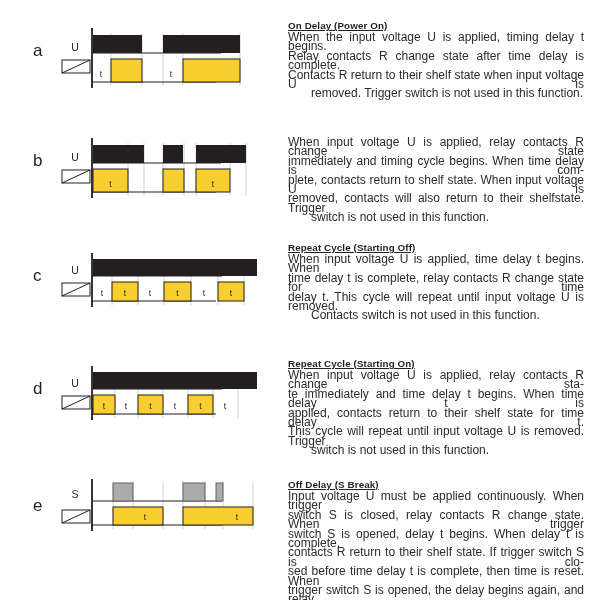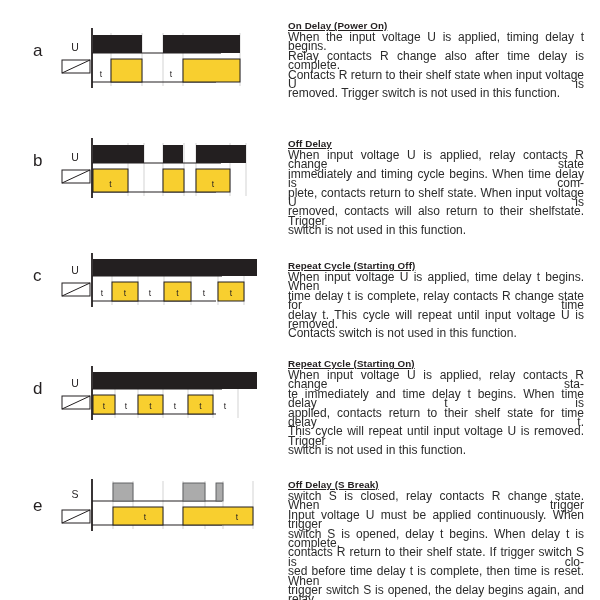--- a/index.html
+++ b/index.html
@@ -18,21 +18,21 @@
   .diagram{position:absolute;left:55px;}
   .textcol{position:absolute;left:288px;width:296px;color:#231f20;}
   .title{
     font-size:9.8px;font-weight:bold;line-height:11.5px;
     margin:0 0 1.5px 0;letter-spacing:0.1px;text-decoration:underline;
   }
   .bline{
     font-size:12px;line-height:9.4px;color:#2b2b2b;
     text-align:justify;text-align-last:justify;
   }
-  .bline.last{text-align-last:left;}
+  .bline.last{text-align-last:left;margin-left:23px;}
   svg text{font-family:"Liberation Sans",sans-serif;}
 </style>
 </head>
 <body>
 
 <div class="page">
   <div id="rows">
       <div class="row" style="top: 0px;">
         <div class="letter" style="top: 42px;">a</div>
         <svg width="215" height="72" viewBox="0 0 215 72" class="diagram" style="top: 20px;">
@@ -50,21 +50,21 @@
           <rect x="108" y="15" width="77" height="18" fill="#231f20"></rect>
           <line x1="37" y1="62" x2="161" y2="62" stroke="#231f20" stroke-width="1.2"></line>
           <rect x="56" y="39" width="31" height="23" fill="#f8cf2f" stroke="#231f20" stroke-width="1"></rect>
           <rect x="128" y="39" width="57" height="23" fill="#f8cf2f" stroke="#231f20" stroke-width="1"></rect>
           <text x="46" y="57" text-anchor="middle" font-size="8.5" fill="#231f20">t</text>
           <text x="116" y="57" text-anchor="middle" font-size="8.5" fill="#231f20">t</text>
         </svg>
         <div class="textcol" style="top: 20px;">
           <div class="title">On Delay (Power On)</div>
           <div class="bline">When the input voltage U is applied, timing delay t begins.</div>
-          <div class="bline">Relay contacts R change also after time delay is complete.</div>
+          <div class="bline">Relay contacts R change state after time delay is complete.</div>
           <div class="bline">Contacts R return to their shelf state when input voltage U is</div>
           <div class="bline last">removed. Trigger switch is not used in this function.</div>
         </div>
       </div>
       <div class="row" style="top: 0px;">
         <div class="letter" style="top: 152px;">b</div>
         <svg width="215" height="72" viewBox="0 0 215 72" class="diagram" style="top: 130px;">
           <text x="20" y="31" text-anchor="middle" font-size="10.5" fill="#231f20">U</text>
           <rect x="7" y="40" width="28" height="13" fill="#ffffff" stroke="#231f20" stroke-width="1"></rect>
           <line x1="7" y1="53" x2="35" y2="40" stroke="#231f20" stroke-width="1"></line>
@@ -81,21 +81,20 @@
           <rect x="108" y="15" width="20" height="18" fill="#231f20"></rect>
           <rect x="141" y="15" width="50" height="18" fill="#231f20"></rect>
           <line x1="37" y1="62" x2="161" y2="62" stroke="#231f20" stroke-width="1.2"></line>
           <rect x="38" y="39" width="35" height="23" fill="#f8cf2f" stroke="#231f20" stroke-width="1"></rect>
           <text x="55.5" y="57" text-anchor="middle" font-size="8.5" fill="#231f20">t</text>
           <rect x="108" y="39" width="21" height="23" fill="#f8cf2f" stroke="#231f20" stroke-width="1"></rect>
           <rect x="141" y="39" width="34" height="23" fill="#f8cf2f" stroke="#231f20" stroke-width="1"></rect>
           <text x="158" y="57" text-anchor="middle" font-size="8.5" fill="#231f20">t</text>
         </svg>
         <div class="textcol" style="top: 138px;">
-          <div class="title">Off Delay</div>
           <div class="bline">When input voltage U is applied, relay contacts R change state</div>
           <div class="bline">immediately and timing cycle begins. When time delay is com-</div>
           <div class="bline">plete, contacts return to shelf state. When input voltage U is</div>
           <div class="bline">removed, contacts will also return to their shelfstate. Trigger</div>
           <div class="bline last">switch is not used in this function.</div>
         </div>
       </div>
       <div class="row" style="top: 0px;">
         <div class="letter" style="top: 267px;">c</div>
         <svg width="215" height="66" viewBox="0 0 215 66" class="diagram" style="top: 245px;">
@@ -115,21 +114,21 @@
           <rect x="57" y="37" width="26" height="19" fill="#f8cf2f" stroke="#231f20" stroke-width="1"></rect>
           <text x="70" y="51" text-anchor="middle" font-size="8.5" fill="#231f20">t</text>
           <rect x="109" y="37" width="27" height="19" fill="#f8cf2f" stroke="#231f20" stroke-width="1"></rect>
           <text x="122.5" y="51" text-anchor="middle" font-size="8.5" fill="#231f20">t</text>
           <rect x="163" y="37" width="26" height="19" fill="#f8cf2f" stroke="#231f20" stroke-width="1"></rect>
           <text x="176" y="51" text-anchor="middle" font-size="8.5" fill="#231f20">t</text>
           <text x="47" y="51" text-anchor="middle" font-size="8.5" fill="#231f20">t</text>
           <text x="95" y="51" text-anchor="middle" font-size="8.5" fill="#231f20">t</text>
           <text x="149" y="51" text-anchor="middle" font-size="8.5" fill="#231f20">t</text>
         </svg>
-        <div class="textcol" style="top: 260px;">
+        <div class="textcol" style="top: 242px;">
           <div class="title">Repeat Cycle (Starting Off)</div>
           <div class="bline">When input voltage U is applied, time delay t begins. When</div>
           <div class="bline">time delay t is complete, relay contacts R change state for time</div>
           <div class="bline">delay t. This cycle will repeat until input voltage U is removed.</div>
           <div class="bline last">Contacts switch is not used in this function.</div>
         </div>
       </div>
       <div class="row" style="top: 0px;">
         <div class="letter" style="top: 380px;">d</div>
         <svg width="215" height="66" viewBox="0 0 215 66" class="diagram" style="top: 358px;">
@@ -184,22 +183,22 @@
           <rect x="128" y="8" width="22" height="18" fill="#ababab" stroke="#58595b" stroke-width="0.9"></rect>
           <rect x="161" y="8" width="7" height="18" fill="#ababab" stroke="#58595b" stroke-width="0.9"></rect>
           <line x1="37" y1="50" x2="167" y2="50" stroke="#231f20" stroke-width="1.2"></line>
           <rect x="58" y="32" width="50" height="18" fill="#f8cf2f" stroke="#231f20" stroke-width="1"></rect>
           <text x="90" y="45" text-anchor="middle" font-size="8.5" fill="#231f20">t</text>
           <rect x="128" y="32" width="70" height="18" fill="#f8cf2f" stroke="#231f20" stroke-width="1"></rect>
           <text x="182" y="45" text-anchor="middle" font-size="8.5" fill="#231f20">t</text>
         </svg>
         <div class="textcol" style="top: 479px;">
           <div class="title">Off Delay (S Break)</div>
+          <div class="bline">Input voltage U must be applied continuously. When trigger</div>
           <div class="bline">switch S is closed, relay contacts R change state. When trigger</div>
-          <div class="bline">Input voltage U must be applied continuously. When trigger</div>
           <div class="bline">switch S is opened, delay t begins. When delay t is complete,</div>
           <div class="bline">contacts R return to their shelf state. If trigger switch S is clo-</div>
           <div class="bline">sed before time delay t is complete, then time is reset. When</div>
           <div class="bline">trigger switch S is opened, the delay begins again, and relay</div>
           <div class="bline last">removed, relay contacts R return to their shelf state.</div>
         </div>
       </div>
     </div>
 </div>
 

